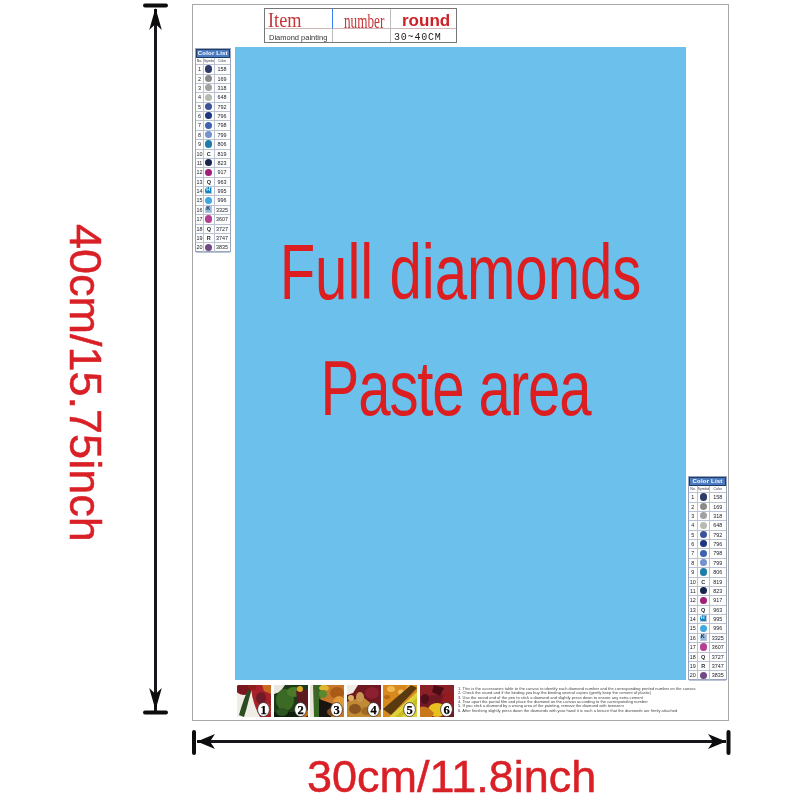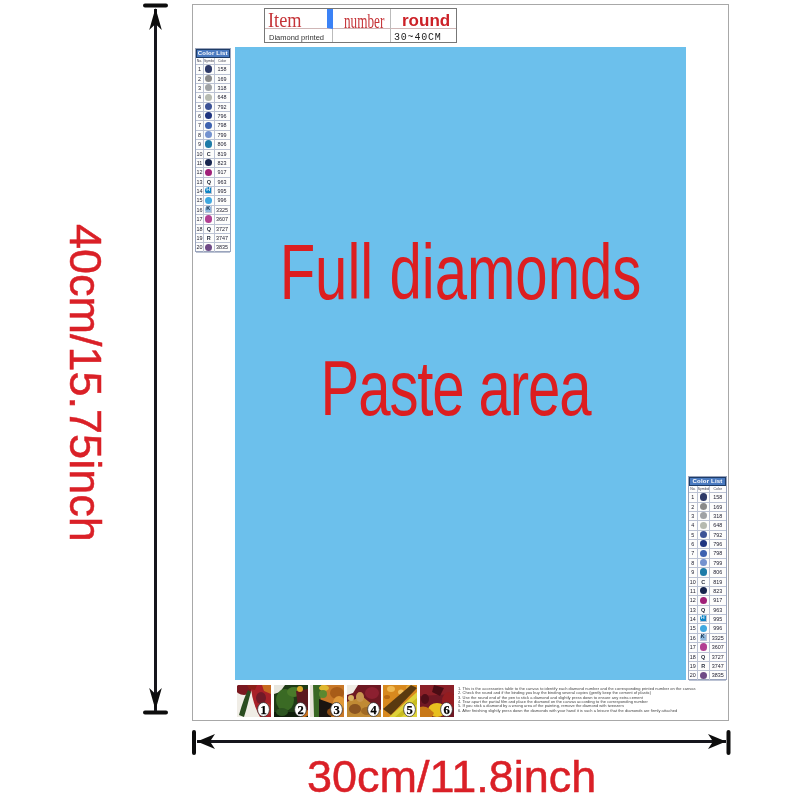--- a/index.html
+++ b/index.html
@@ -24,31 +24,31 @@
 .cl-letter{font-size:5.5px;color:#2a3040;font-weight:bold;}
 .instr{font-size:4.0px;line-height:4.33px;color:#454545;letter-spacing:0.03px;}
 .instr div{white-space:nowrap;overflow:hidden;}
 </style>
 </head>
 <body>
 <div class="abs" id="panel"></div>
 <div class="abs" id="blue"></div>
 
 <div class="abs" id="itbl">
-  <div class="c" style="left:0;top:0;width:68px;height:20px;border-right:6px solid #3b82f6;border-bottom:1px solid #cfb6b6;text-decoration:underline;">
+  <div class="c" style="left:0;top:0;width:68px;height:20px;border-right:1px solid #3b82f6;border-bottom:1px solid #cfb6b6;text-decoration:underline;">
       <span class="redtxt" style="position:absolute;left:3px;top:-1px;font-size:21px;transform:scaleX(0.87);transform-origin:left;">Item</span>
     </div>
   <div class="c" style="left:68px;top:0;width:58px;height:20px;border-right:1px solid #bbb;border-bottom:1px solid #cfb6b6;">
       <span class="redtxt" style="position:absolute;left:11px;top:1px;font-size:20px;transform:scaleX(0.66);transform-origin:left;">number</span>
     </div>
   <div class="c" style="left:126px;top:0;width:65px;height:20px;border-bottom:1px solid #cfb6b6;">
       <span style="position:absolute;left:11px;top:2px;font-size:17px;font-weight:bold;color:#cc2127;">round</span>
     </div>
   <div class="c" style="left:0;top:20px;width:68px;height:13px;border-right:1px solid #bbb;">
-      <span style="position:absolute;left:4px;top:3.5px;font-size:7.5px;color:#333;white-space:nowrap;">Diamond printed</span>
+      <span style="position:absolute;left:4px;top:3.5px;font-size:7.5px;color:#333;white-space:nowrap;">Diamond painting</span>
     </div>
   <div class="c" style="left:68px;top:20px;width:58px;height:13px;border-right:1px solid #bbb;"></div>
   <div class="c" style="left:126px;top:20px;width:65px;height:13px;">
       <span style="position:absolute;left:3px;top:2.5px;font-size:10px;color:#222;font-family:'Liberation Mono',monospace;letter-spacing:0.8px;">30~40CM</span>
     </div>
 </div>
 
 <div class="abs big" style="left:135px;top:233px;">Full diamonds</div>
 <div class="abs big" style="left:130px;top:349px;letter-spacing:-1.5px;">Paste area</div>
 

